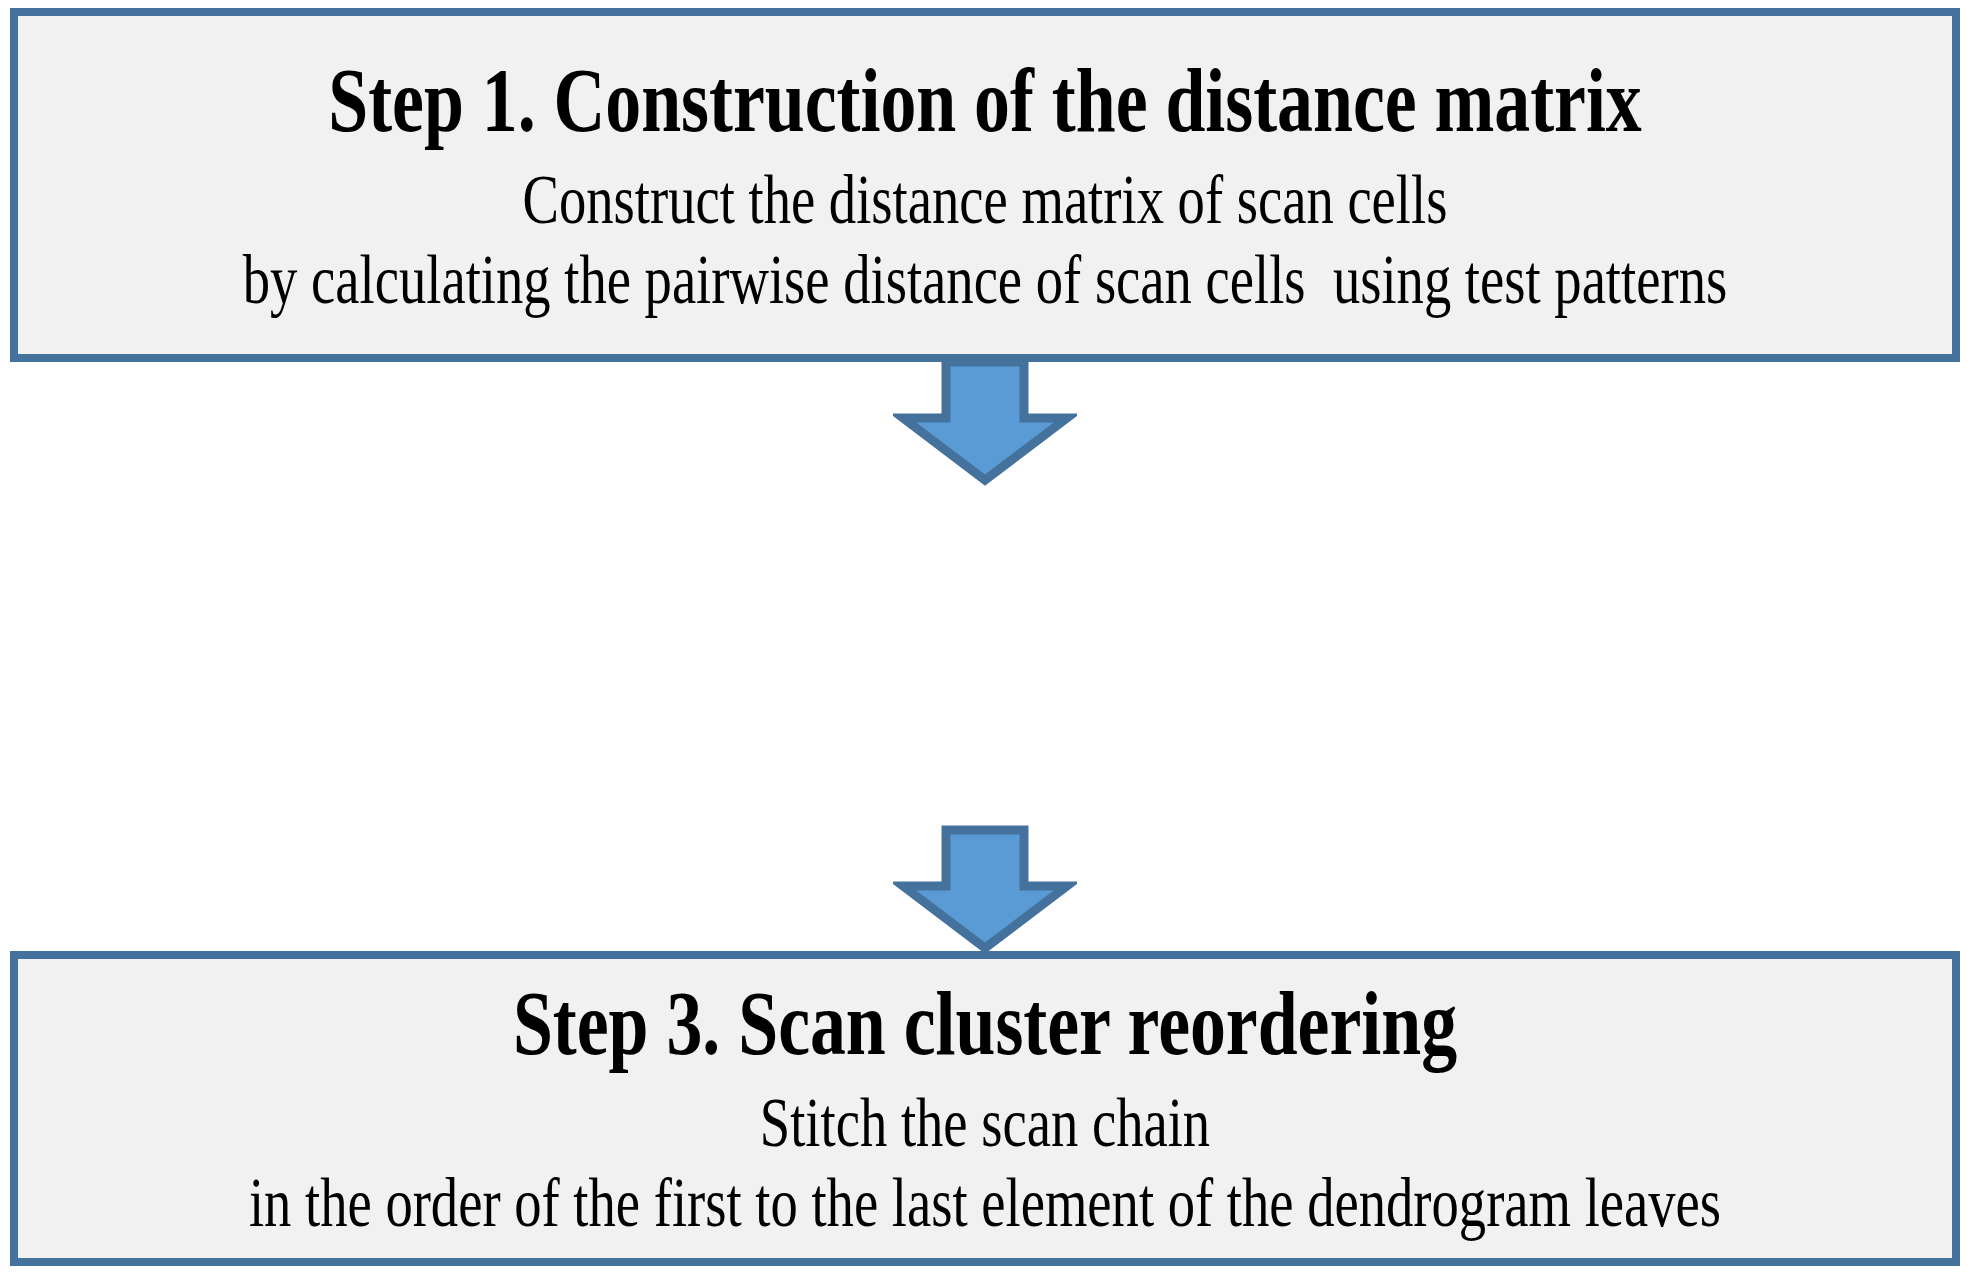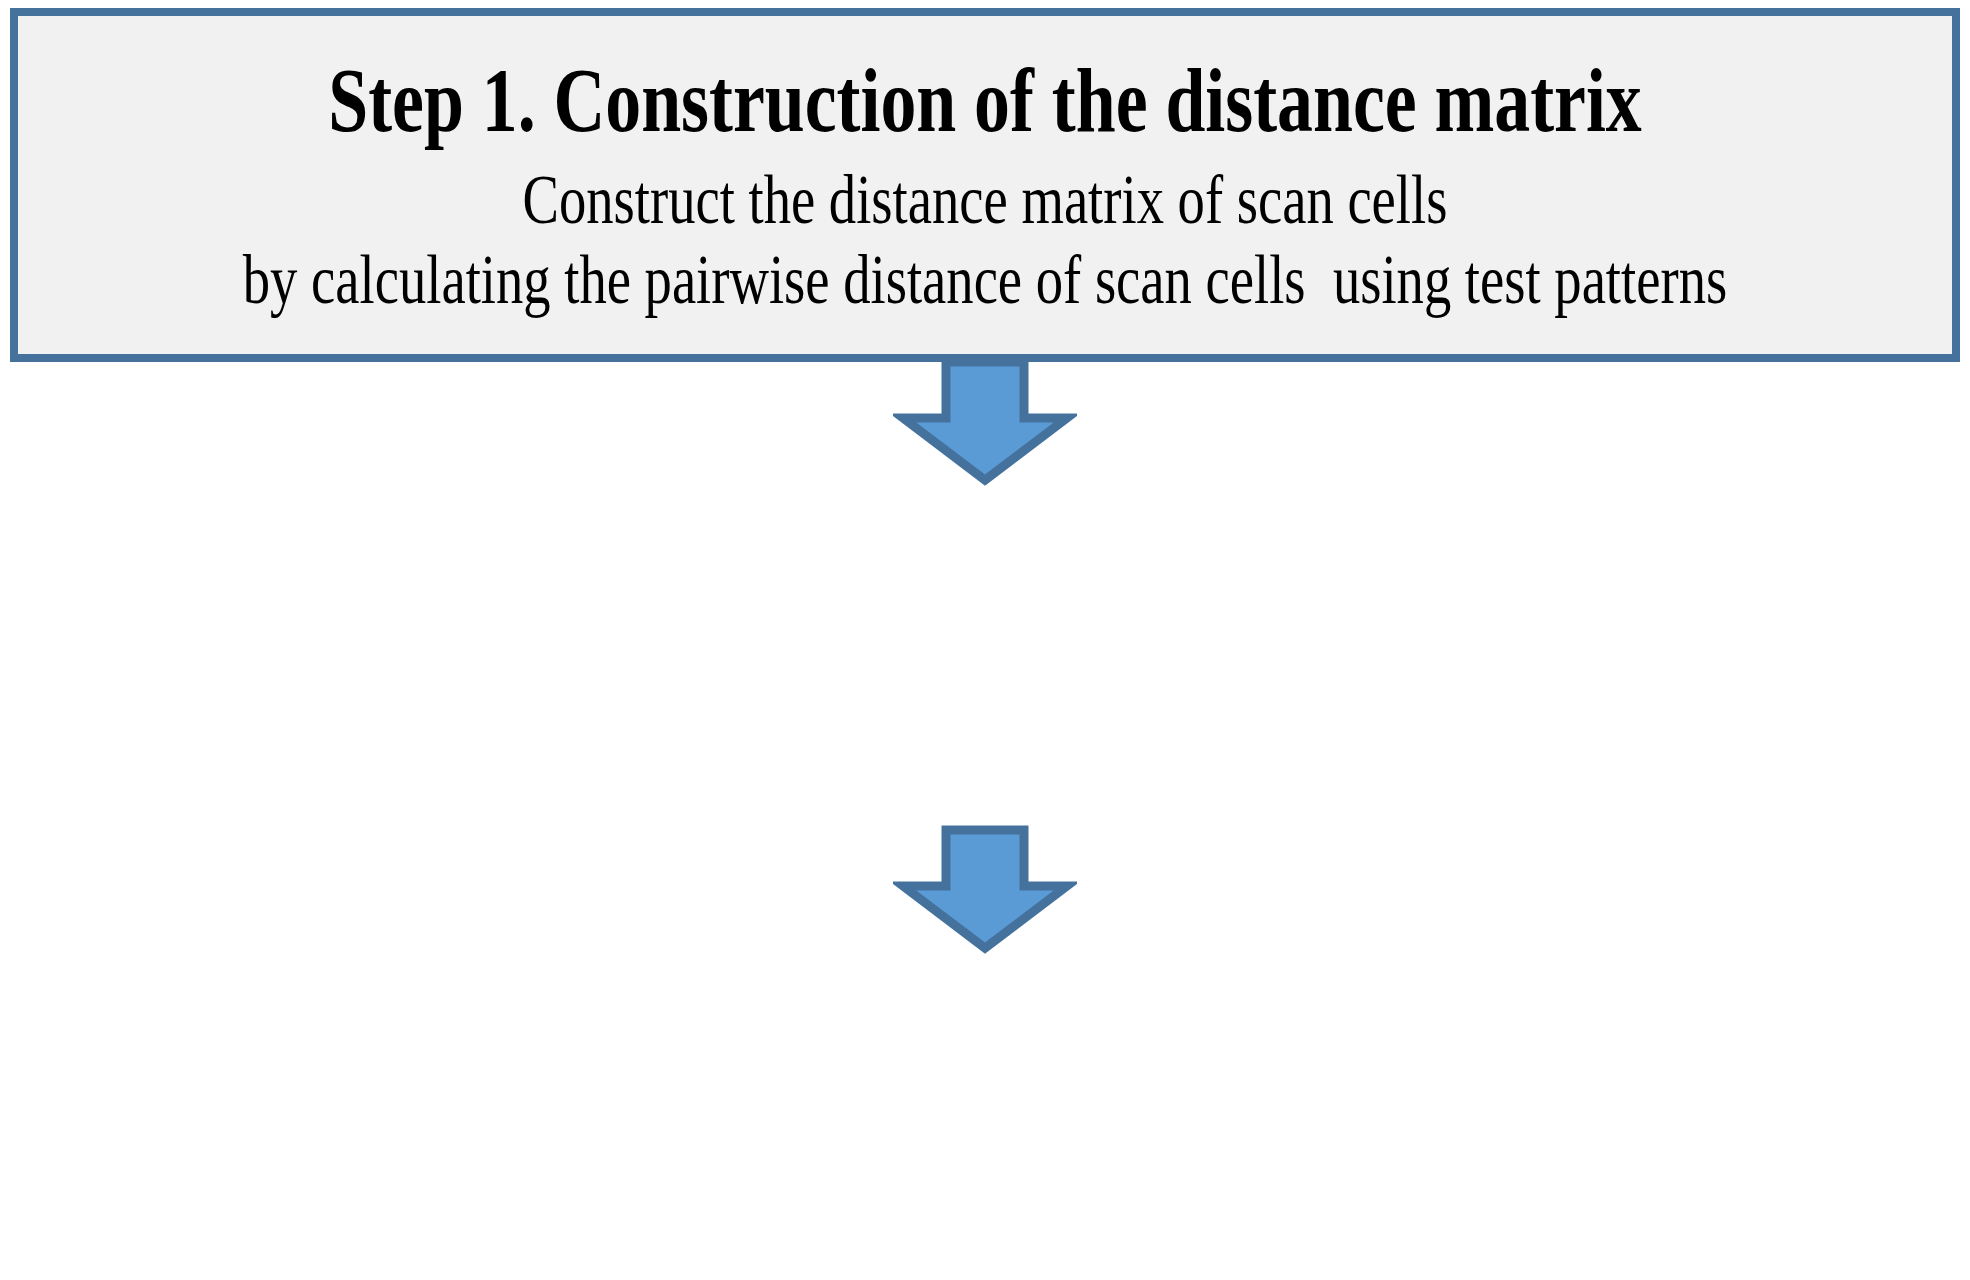--- a/index.html
+++ b/index.html
@@ -86,14 +86,21 @@
 
   <svg class="down-arrow arrow-1" viewBox="-10 -7 184 132" xmlns="http://www.w3.org/2000/svg" aria-hidden="true">
     <polygon points="43,0 121,0 121,56 164,56 82,118 0,56 43,56"></polygon>
   </svg>
 
 
   <svg class="down-arrow arrow-2" viewBox="-10 -7 184 132" xmlns="http://www.w3.org/2000/svg" aria-hidden="true">
     <polygon points="43,0 121,0 121,56 164,56 82,118 0,56 43,56"></polygon>
   </svg>
 
+  <section class="step-box box-3">
+    <div class="content">
+      <h2 class="step-title">Step 3. Scan cluster reordering</h2>
+      <p class="step-line">Stitch the scan chain</p>
+      <p class="step-line">in the order of the first to the last element of the dendrogram leaves</p>
+    </div>
+  </section>
 
 </div>
 
 </body></html>

